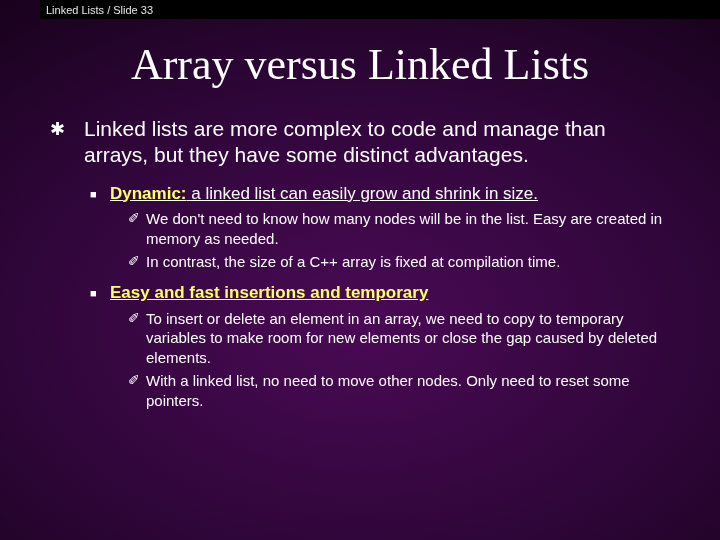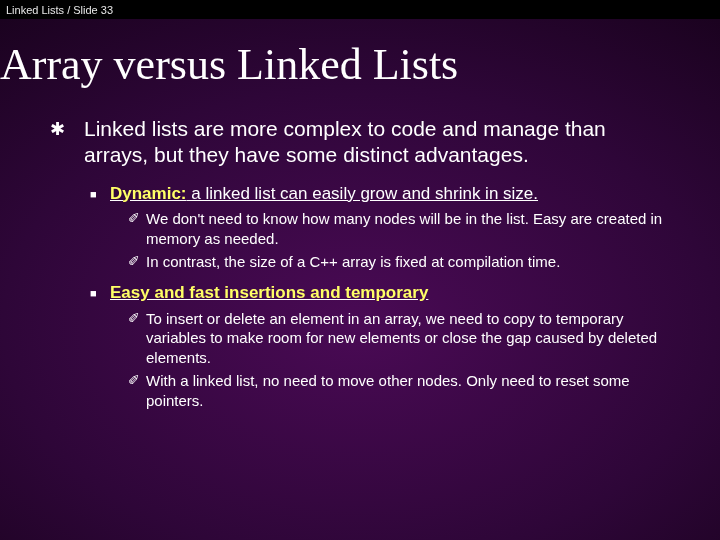--- a/index.html
+++ b/index.html
@@ -17,26 +17,27 @@
     background: radial-gradient(ellipse 90% 80% at 50% 60%, #4a0a55 0%, #2e0638 55%, #150118 100%);
     position: relative;
     box-sizing: border-box;
   }
   .breadcrumb {
     font-size: 11px;
     color: #e8e8e8;
     padding: 3px 6px 2px 6px;
     background: #000000;
     line-height: 14px;
+    margin-left: 40px;
   }
   .title {
     font-family: "Times New Roman", Times, serif;
     font-size: 44px;
     font-weight: 400;
-    text-align: left;
+    text-align: center;
     margin: 20px 0 26px 0;
     color: #ffffff;
   }
   .body {
     padding: 0 50px 0 50px;
   }
   .level1 {
     display: flex;
     font-size: 21px;
     line-height: 1.25;

